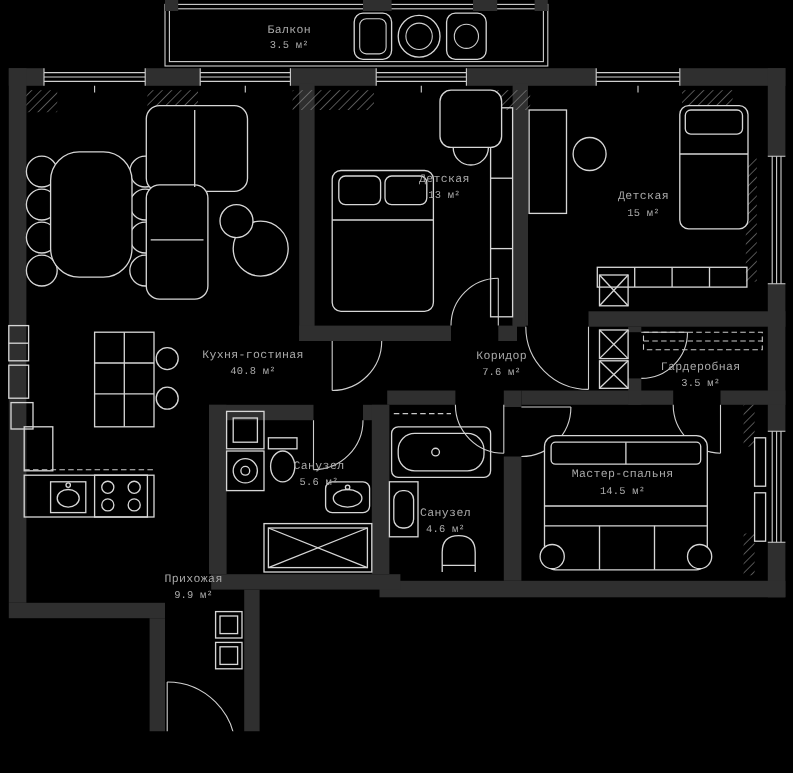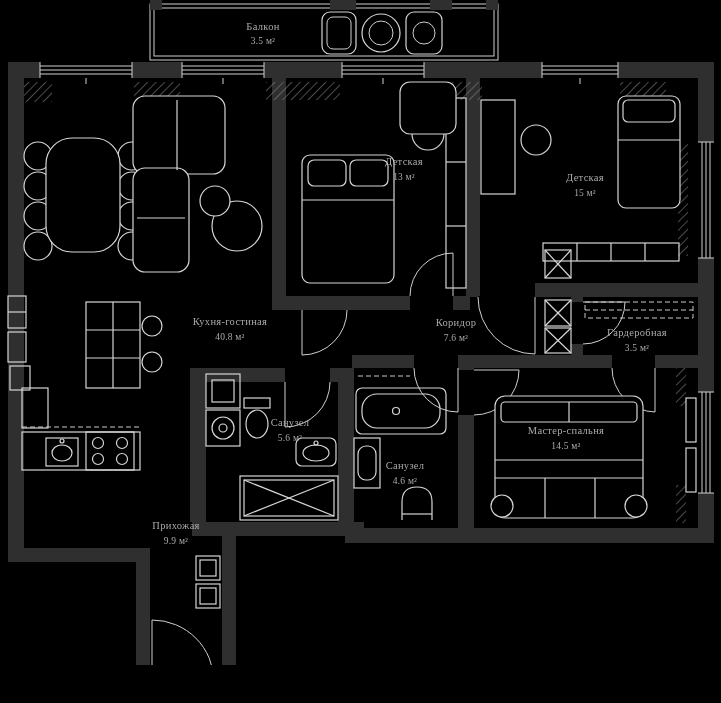--- a/index.html
+++ b/index.html
@@ -1,17 +1,17 @@
 <!DOCTYPE html>
 <html><head>
 <meta charset="utf-8">
 <style>
   html,body{margin:0;padding:0;background:#000;}
   .plan{position:relative;width:721px;height:665px;background:#000;overflow:hidden;
-        font-family:Liberation Serif, serif;}
+        font-family:Liberation Mono, monospace;}
   svg{display:block;}
   .wall{fill:#2f2f2f;stroke:none;}
   .ln{stroke:#d6d6d6;stroke-width:1.2;fill:none;}
   .lnThin{stroke:#cfcfcf;stroke-width:1;fill:none;}
   .blk{stroke:#d6d6d6;stroke-width:1.2;fill:#000;}
   .dash{stroke:#c9c9c9;stroke-width:1;fill:none;stroke-dasharray:5 3;}
   .hatchR{fill:url(#hatch);}
   .room-name{fill:#a9a9a9;font-size:10.5px;text-anchor:middle;letter-spacing:.3px;}
   .room-area{fill:#a9a9a9;font-size:9.5px;text-anchor:middle;letter-spacing:.2px;}
   .arrow{fill:#b5b5b5;stroke:none;}

